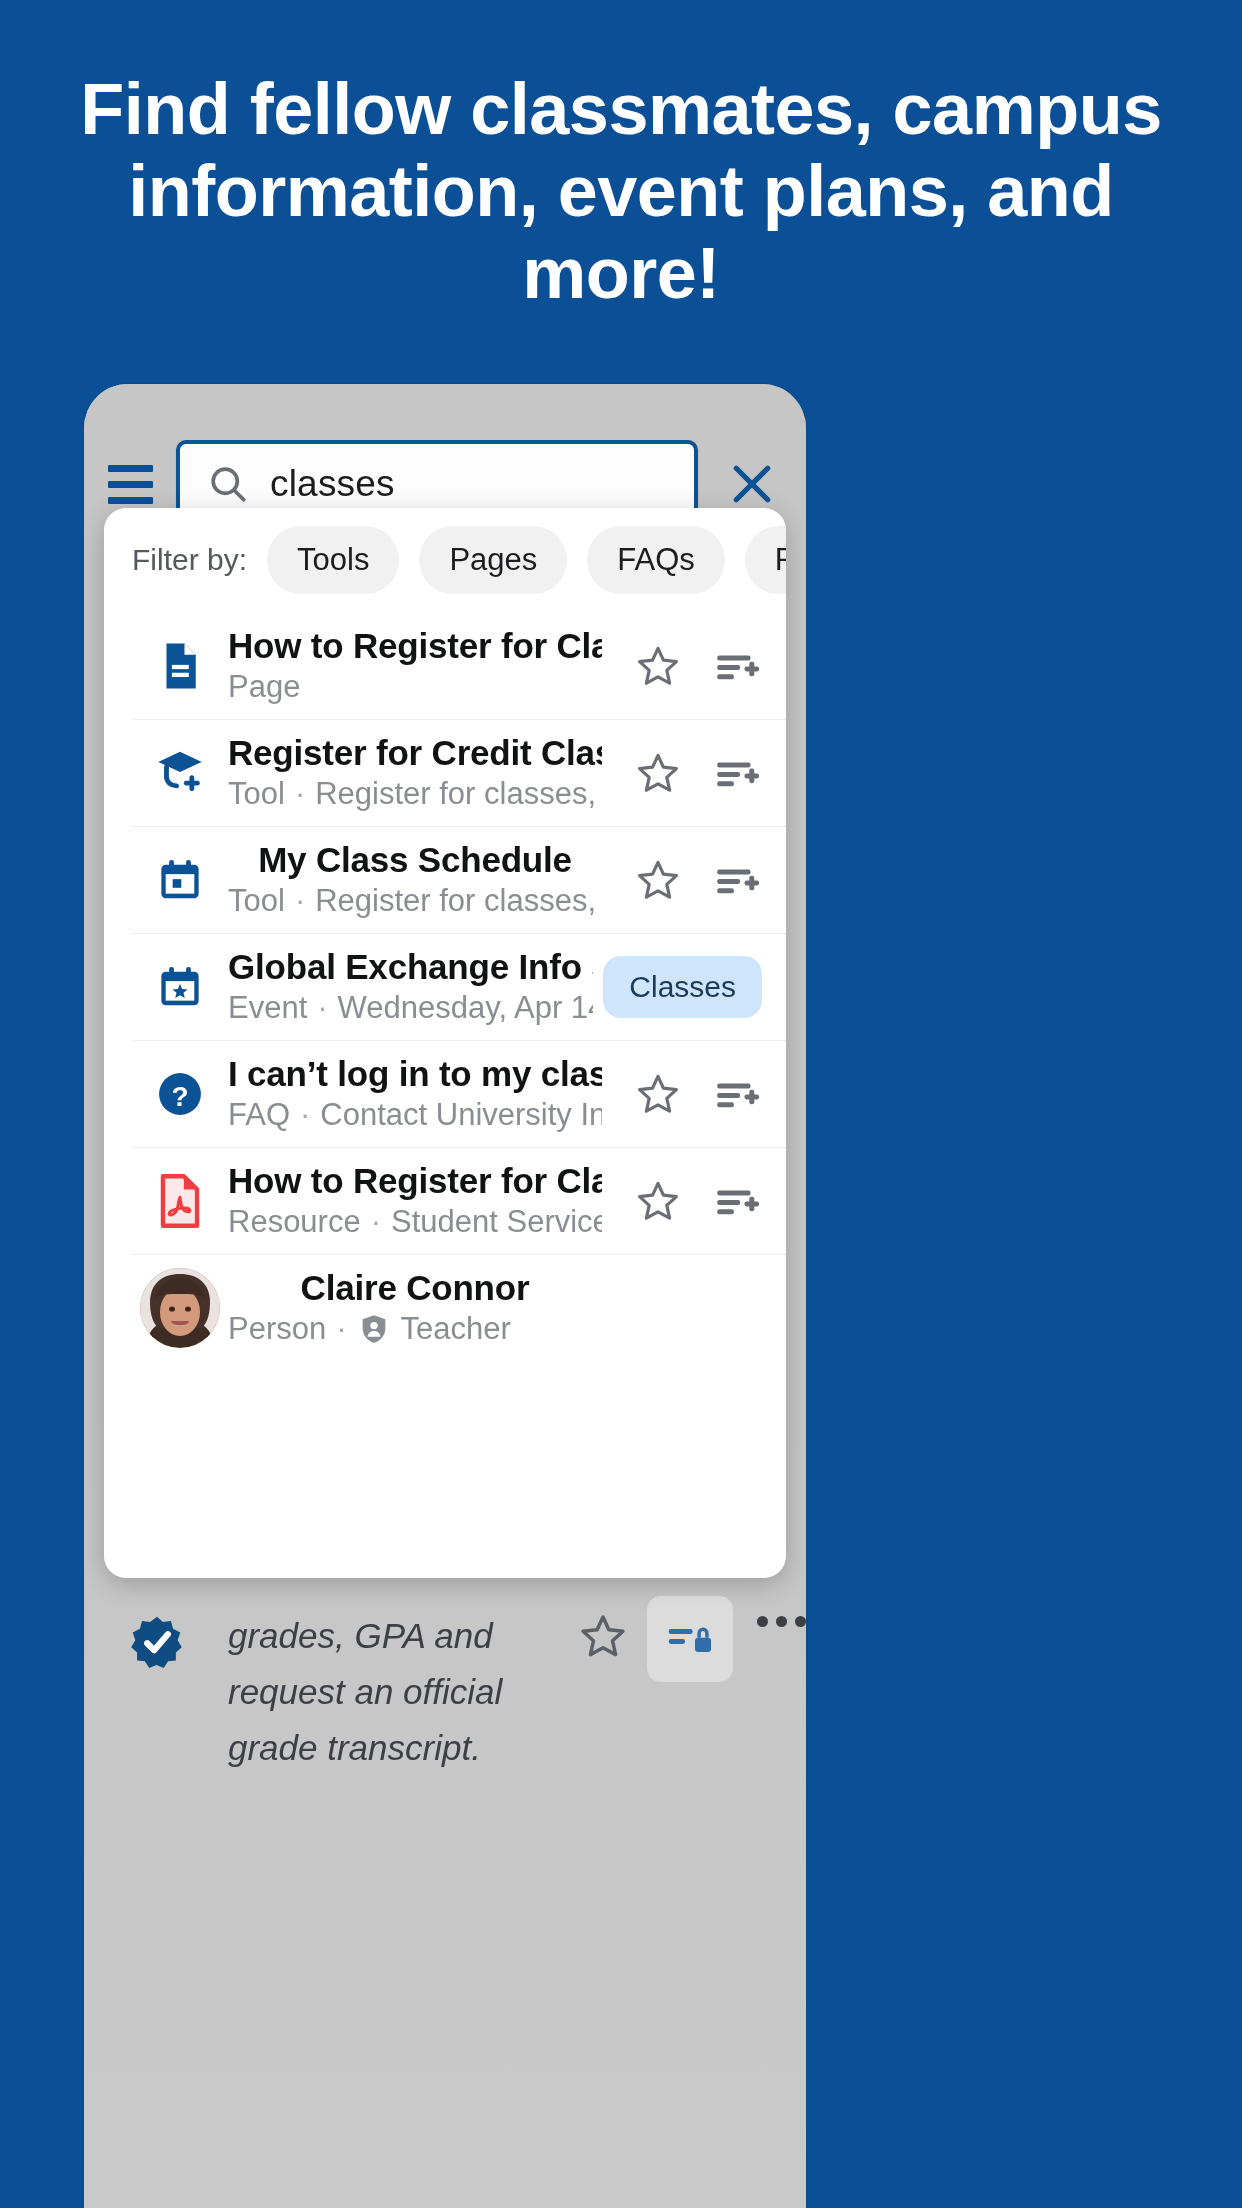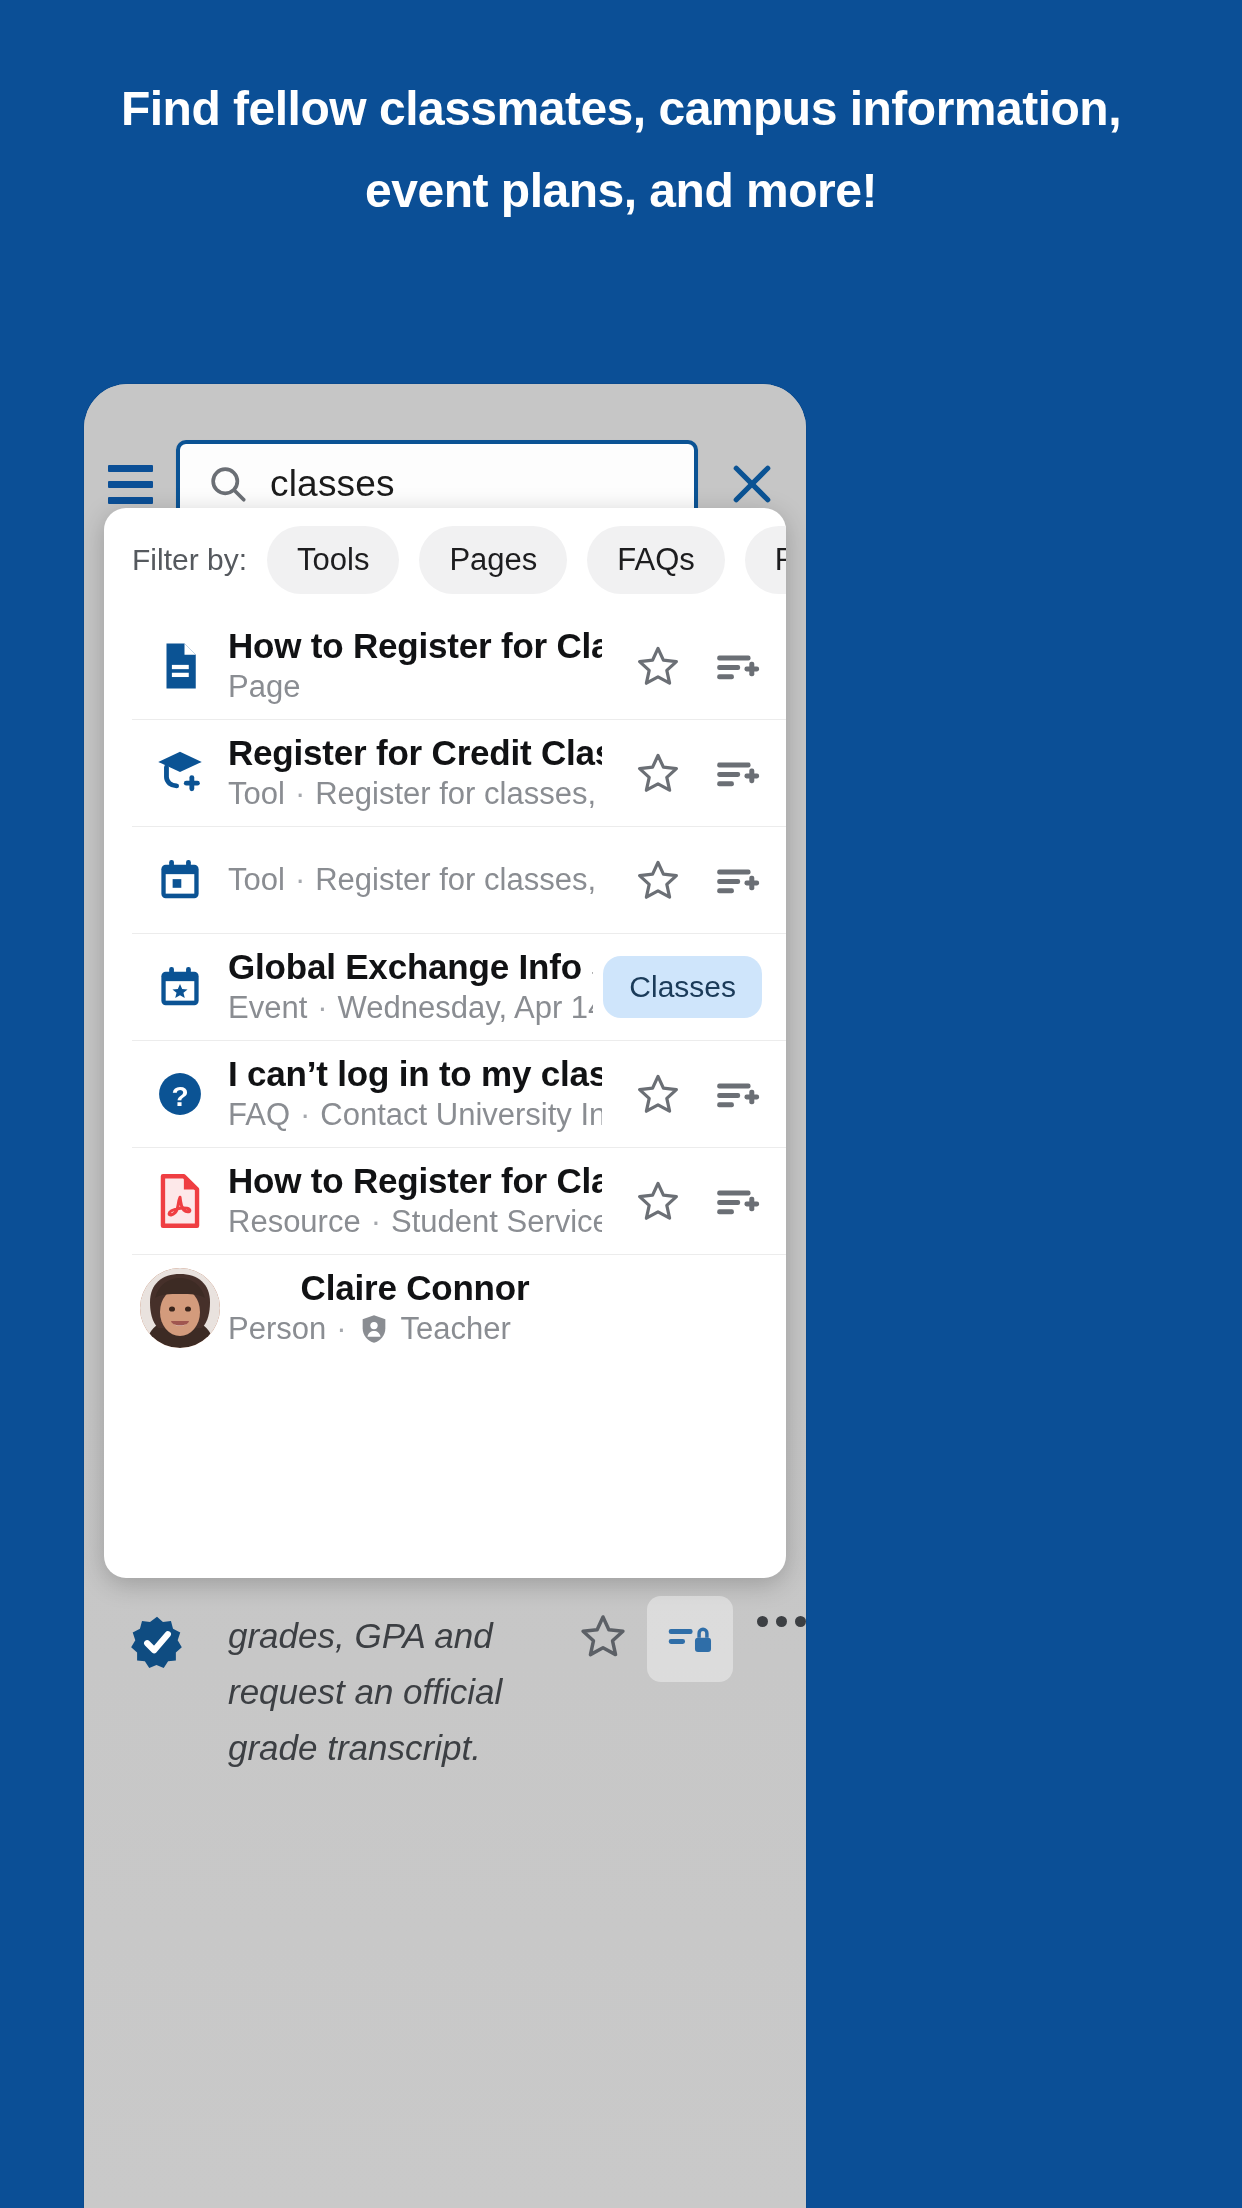--- a/index.html
+++ b/index.html
@@ -9,21 +9,21 @@
     background:#0b4f96;
     position:relative;
     overflow:hidden;
   }
   
   .headline{
     position:absolute;
     top:68px; left:0; right:0;
     text-align:center;
     color:#ffffff;
-    font-size:48px;
+    font-size:72px;
     line-height:82px;
     font-weight:700;
     letter-spacing:-0.5px;
     padding:0 60px;
   }
   
   .phone{
     position:absolute;
     left:84px; top:384px;
     width:722px; height:1824px;
@@ -307,20 +307,21 @@
           <div class="row-icon">
             <svg width="52" height="52" viewBox="0 0 24 24">
               <rect x="3.4" y="5" width="17.2" height="15.4" rx="2" fill="#0b5394"></rect>
               <rect x="5.4" y="9.3" width="13.2" height="9" fill="#ffffff"></rect>
               <rect x="8.6" y="11.6" width="4" height="4" fill="#0b5394"></rect>
               <rect x="7" y="2.8" width="2.2" height="4" rx="1" fill="#0b5394"></rect>
               <rect x="14.8" y="2.8" width="2.2" height="4" rx="1" fill="#0b5394"></rect>
             </svg>
           </div>
           <div class="row-text">
+            <div class="row-title">My Class Schedule</div>
             <div class="row-sub">
               <span>Tool</span>
               <span class="dot">·</span>
               <span>Register for classes, drop…</span>
             </div>
           </div>
           <div class="row-actions">
             <span class="act">
               <svg width="48" height="48" viewBox="0 0 24 24" fill="none" stroke="#6b6f75" stroke-width="1.6" stroke-linejoin="round">
                 <polygon points="12,3.2 14.7,9.1 21.2,9.8 16.4,14.2 17.8,20.6 12,17.4 6.2,20.6 7.6,14.2 2.8,9.8 9.3,9.1"></polygon>

